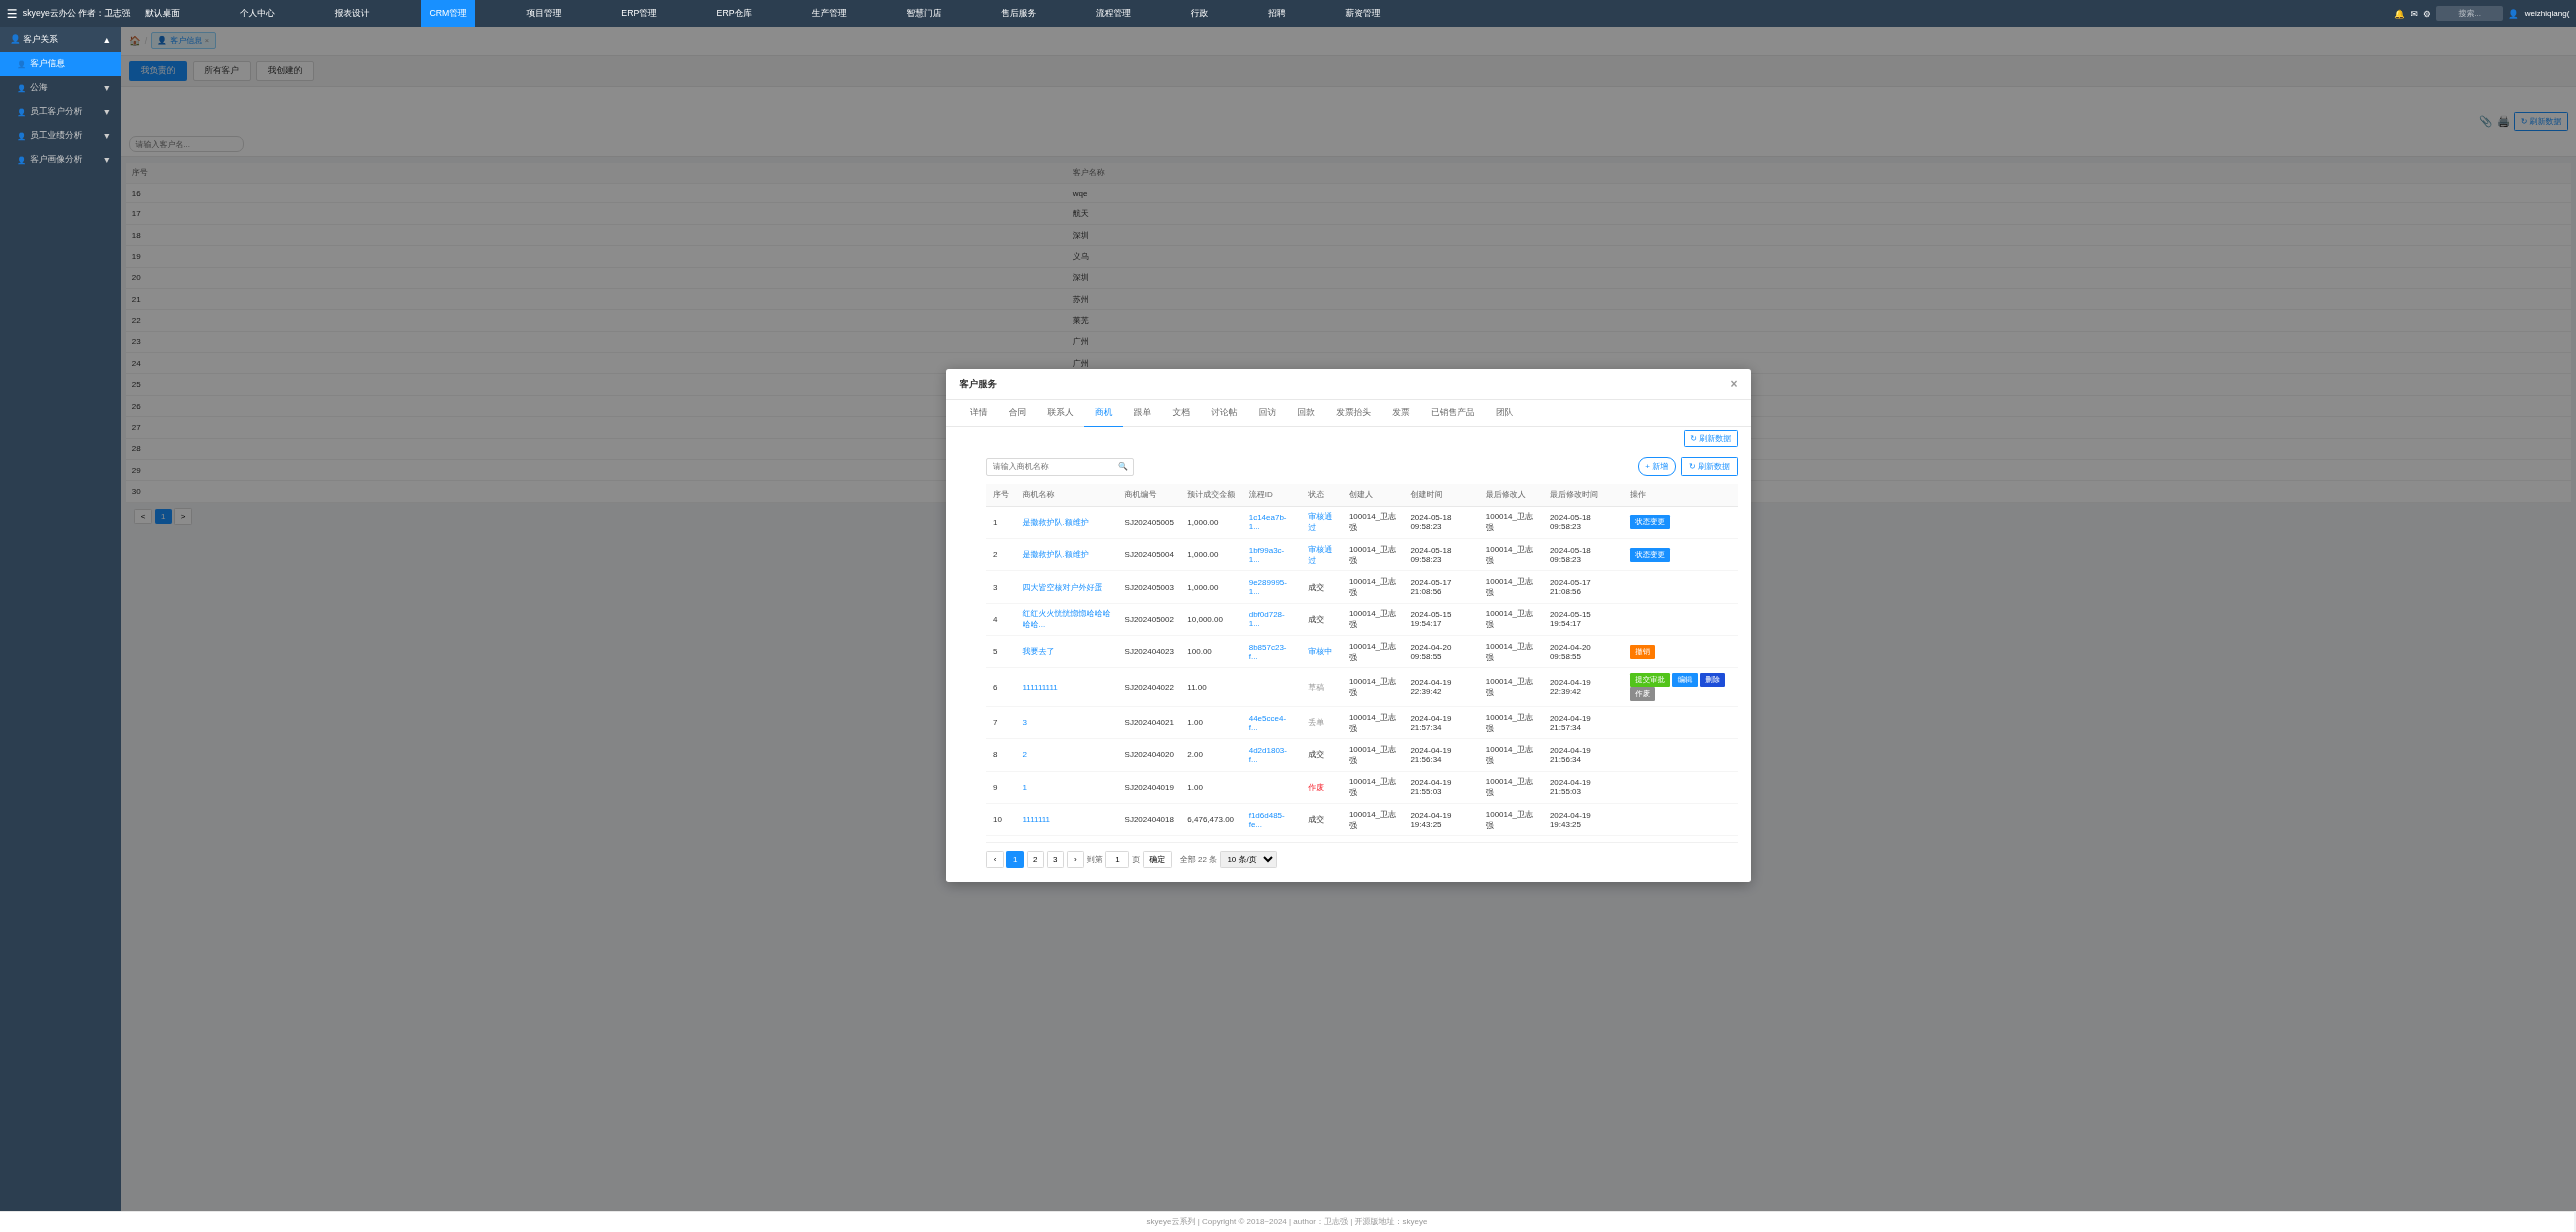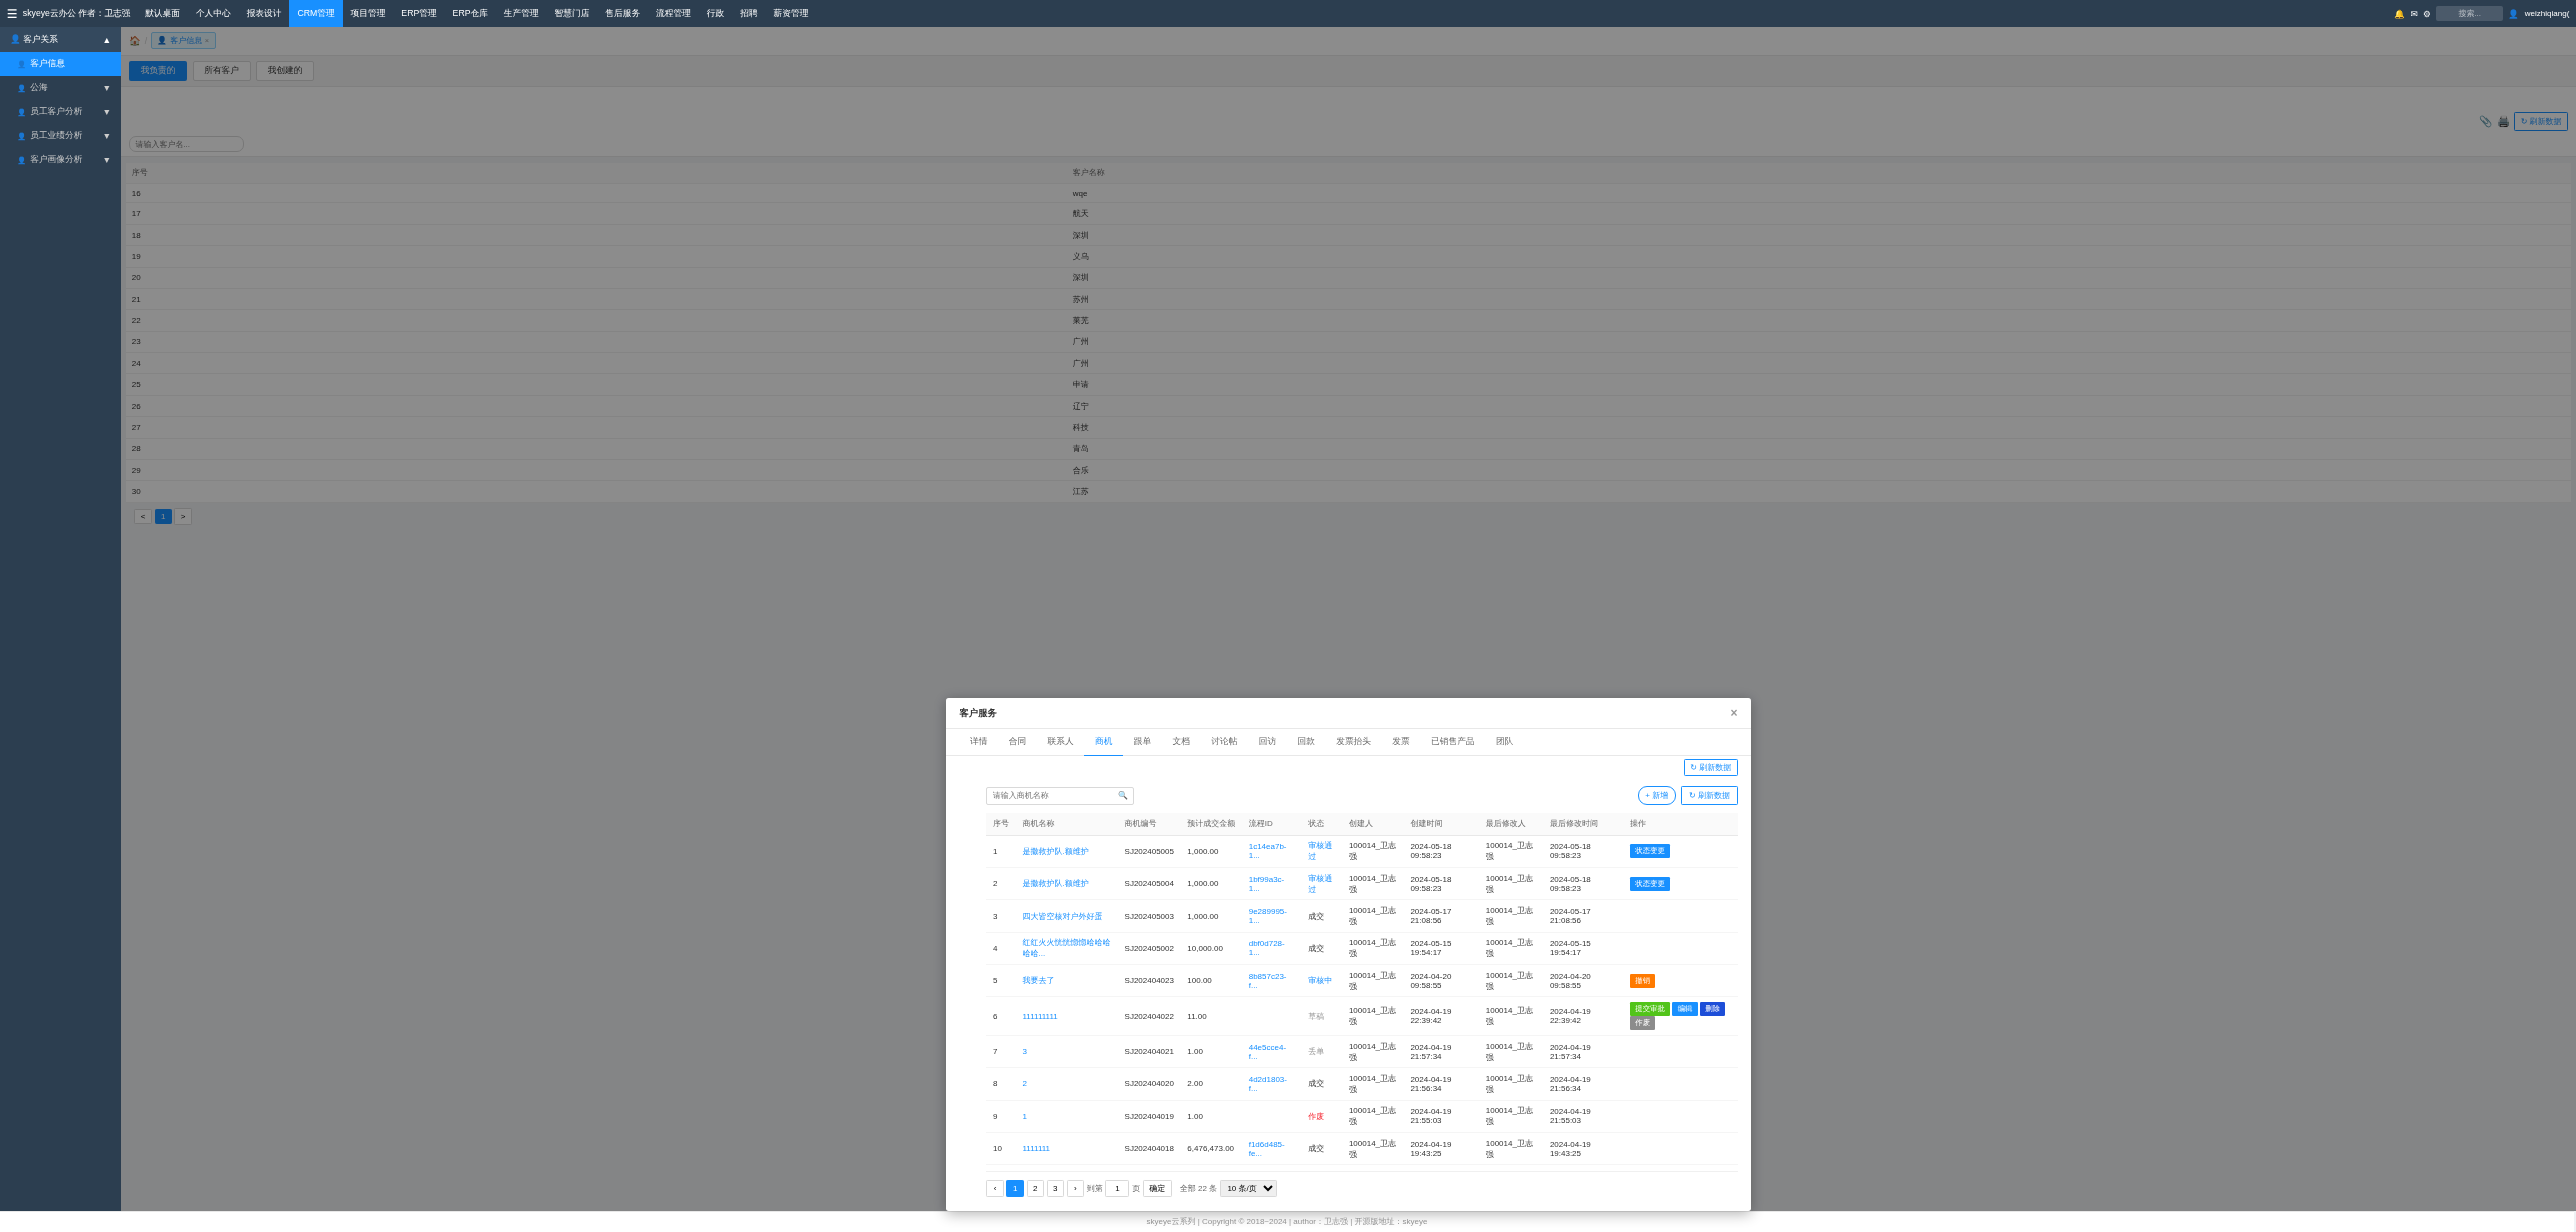--- a/index.html
+++ b/index.html
@@ -4,21 +4,21 @@
   <style>
     * { box-sizing: border-box; margin: 0; padding: 0; }
     body { font-family: 'Microsoft YaHei', Arial, sans-serif; font-size: 8.7px; background: #f0f2f5; color: #333; overflow: hidden; }
 
     
     .top-nav {
       display: flex; align-items: center; background: #2c3e50; color: #fff;
       height: 27px; padding: 0 6.7px; position: fixed; top: 0; left: 0; right: 0; z-index: 1000;
     }
     .top-nav .logo { font-size: 8.7px; color: #fff; white-space: nowrap; margin-right: 6.7px; min-width: 94px; }
-    .top-nav .nav-items { display: flex; align-items: center; flex: 1; }
+    .top-nav .nav-items { display: flex; align-items: center; flex: 1; gap: 44px; }
     .top-nav .nav-item { padding: 0 8px; height: 27px; display: flex; align-items: center; cursor: pointer; font-size: 8.7px; white-space: nowrap; }
     .top-nav .nav-item.active { background: #1890ff; }
     .top-nav .nav-right { display: flex; align-items: center; gap: 5.4px; margin-left: auto; }
     .top-nav .search-box { background: rgba(255,255,255,0.15); border: none; color: #fff; padding: 2.7px 5.4px; border-radius: 2px; font-size: 8px; width: 67px; text-align: center; }
     .top-nav .search-box::placeholder { color: rgba(255,255,255,0.6); }
     .hamburger { cursor: pointer; font-size: 12px; margin-right: 5.4px; }
 
     
     .sidebar {
       position: fixed; top: 27px; left: 0; bottom: 21.5px; width: 121px;
@@ -94,21 +94,21 @@
       background: #2c3e50; display: flex; align-items: center; justify-content: space-around;
       border-top: 0.7px solid rgba(255,255,255,0.1);
     }
     .bottom-tool-item { display: flex; flex-direction: column; align-items: center; color: #ccc; font-size: 6.7px; cursor: pointer; gap: 1.3px; }
     .bottom-tool-item .icon-char { font-size: 10.7px; }
 
     
     .modal-overlay {
       position: fixed; top: 27px; left: 121px; right: 0; bottom: 21.5px;
       background: rgba(0,0,0,0.45); z-index: 500;
-      display: flex; align-items: flex-end; justify-content: center;
+      display: flex; align-items: center; justify-content: center;
       padding-top: 13.4px;
     }
     .modal {
       background: #fff; border-radius: 2.7px; width: 805px; max-width: calc(100% - 27px);
       max-height: calc(100% - 27px); display: flex; flex-direction: column;
       box-shadow: 0 2.7px 13.4px rgba(0,0,0,0.3);
     }
     .modal-header {
       display: flex; align-items: center; justify-content: space-between;
       padding: 8px 13.4px; border-bottom: 0.7px solid #e8e8e8; font-size: 9.4px; font-weight: bold;

